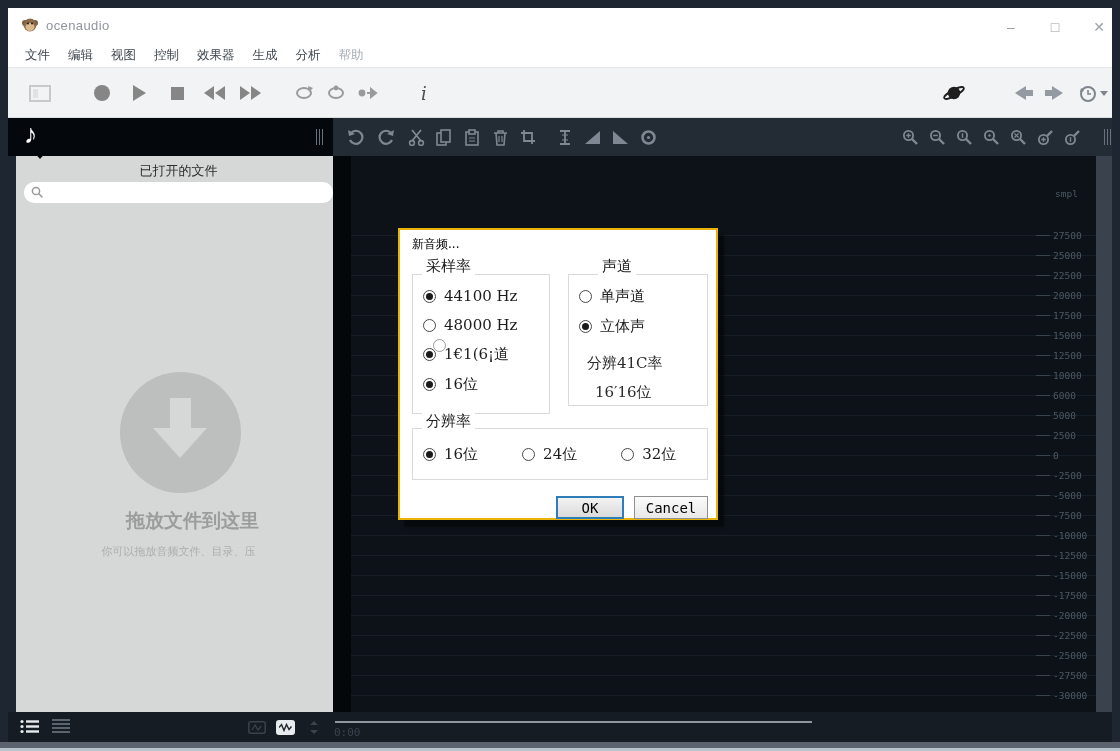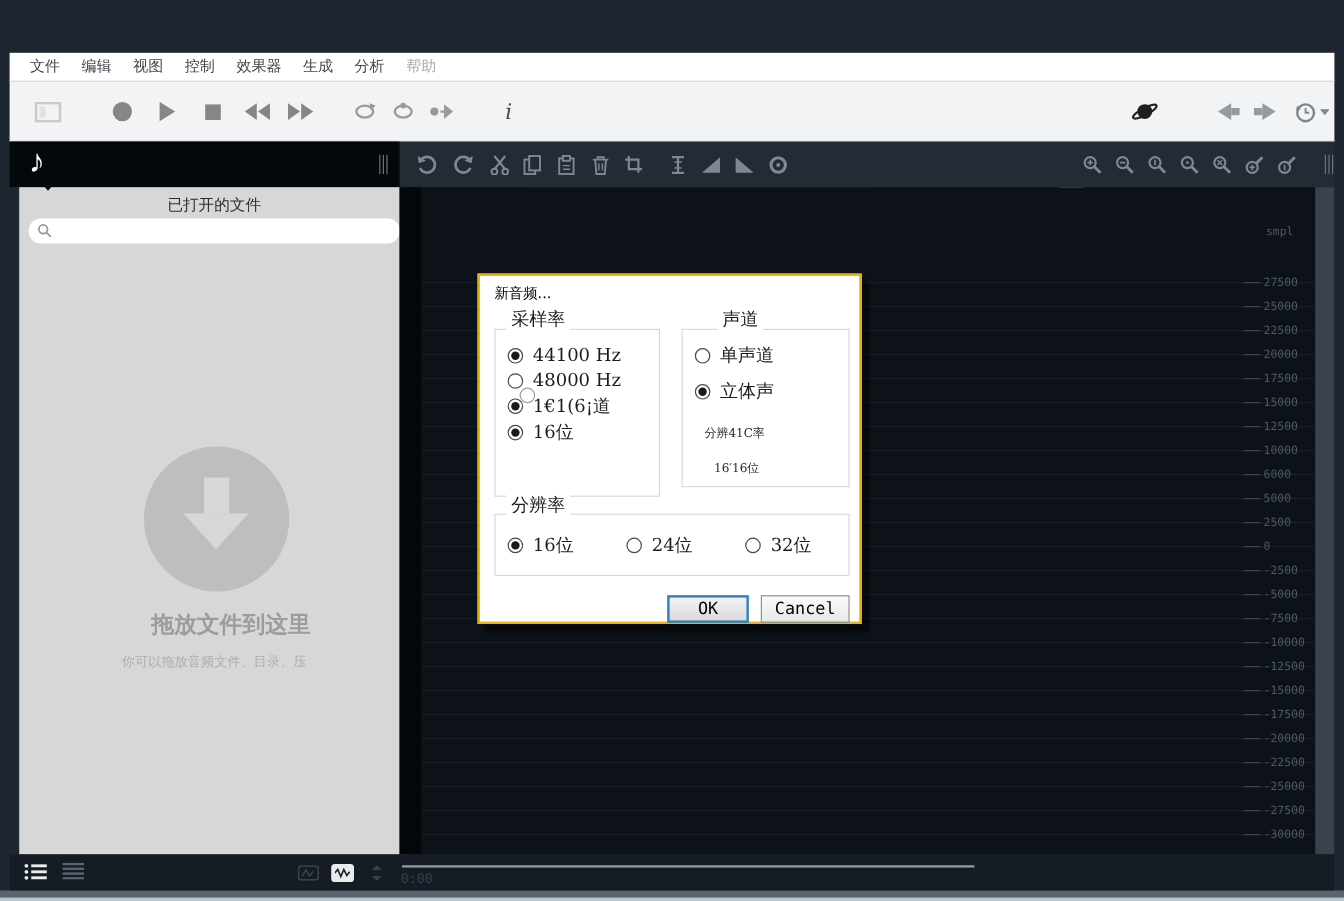--- a/index.html
+++ b/index.html
@@ -101,34 +101,48 @@
     font-family:"DejaVu Serif",serif;color:#1c1c1c;}
   .dlg-title{position:absolute;left:12px;top:6px;font-size:12px;color:#000;}
   .groupbox{position:absolute;border:1px solid #d9d9d9;}
   .group-legend{position:absolute;background:#fff;padding:0 4px;font-size:15px;z-index:2;}
   .radio-row{display:flex;align-items:center;gap:8px;position:relative;margin-left:10px;}
   .radio{width:13px;height:13px;border:1px solid #4a4a4a;border-radius:50%;position:relative;flex:none;background:#fff;}
   .radio.sel::after{content:"";position:absolute;left:2px;top:2px;width:7px;height:7px;border-radius:50%;background:#1a1a1a;}
   .radio-ghost{position:absolute;left:10px;top:-6px;width:13px;height:13px;border:1px solid #6a6a6a;
     border-radius:50%;opacity:.65;background:transparent;}
   .radio-label{font-size:15px;white-space:nowrap;}
-  .ghost-text{position:absolute;font-size:10px;color:#2a2a2a;white-space:nowrap;}
+  .ghost-text{position:absolute;font-size:15px;color:#2a2a2a;white-space:nowrap;}
   .dlg-btn{position:absolute;top:266px;height:23px;font-family:"DejaVu Sans Mono",monospace;
     font-size:14px;color:#000;display:flex;align-items:center;justify-content:center;}
   .btn-ok{left:156px;width:68px;border:2px solid #2e7cb8;background:linear-gradient(#f3f3f3,#dadada);}
   .btn-cancel{left:234px;width:74px;border:1px solid #909090;background:linear-gradient(#fbfbfb,#e8e8e8);}
 </style>
 </head>
 <body>
 
 <div class="window">
 
   <div class="frame-bottom-gray"></div>
   <div class="frame-bottom-light"></div>
 
+  <div class="titlebar">
+    <svg class="app-logo" viewBox="0 0 16 16">
+      <circle cx="3" cy="6" r="3" fill="#7a5c3e"></circle>
+        <circle cx="13" cy="6" r="3" fill="#7a5c3e"></circle>
+      <circle cx="8" cy="8" r="6.5" fill="#8a6a48"></circle>
+      <ellipse cx="8" cy="10" rx="4.5" ry="4" fill="#d9b98c"></ellipse>
+      <circle cx="6" cy="6.5" r="1" fill="#241a10"></circle>
+        <circle cx="10" cy="6.5" r="1" fill="#241a10"></circle>
+    </svg>
+    <div class="app-title">ocenaudio</div>
+    <div class="winbtn" style="left:988px;">–</div>
+    <div class="winbtn" style="left:1032px;">□</div>
+    <div class="winbtn" style="left:1076px;">✕</div>
+  </div>
 
   <div class="menubar" id="menubar">
       <span class="menu-item">文件</span>
       <span class="menu-item">编辑</span>
       <span class="menu-item">视图</span>
       <span class="menu-item">控制</span>
       <span class="menu-item">效果器</span>
       <span class="menu-item">生成</span>
       <span class="menu-item">分析</span>
       <span class="menu-item dim">帮助</span>
@@ -483,21 +497,21 @@
     </div>
     <div class="hscroll-line"></div>
     <div class="time-start">0:00</div>
   </div>
 
   <div class="dialog">
     <div class="dlg-title">新音频...</div>
 
     <div class="group-legend" style="left:22px;top:27px;">采样率</div>
     <div class="groupbox" style="left:12px;top:44px;width:138px;height:140px;">
-      <div id="sample-rate-options" style="padding-top:12px;display:flex;flex-direction:column;gap:3px;text-align:right;">
+      <div id="sample-rate-options" style="padding-top:12px;display:flex;flex-direction:column;gap:11px;text-align:right;">
           <div class="radio-row">
             <span class="radio sel"></span>
             <span class="radio-label">44100 Hz</span>
           </div>
           <div class="radio-row">
             <span class="radio"></span>
             <span class="radio-label">48000 Hz</span>
           </div>
           <div class="radio-row">
             <span class="radio sel"></span>

